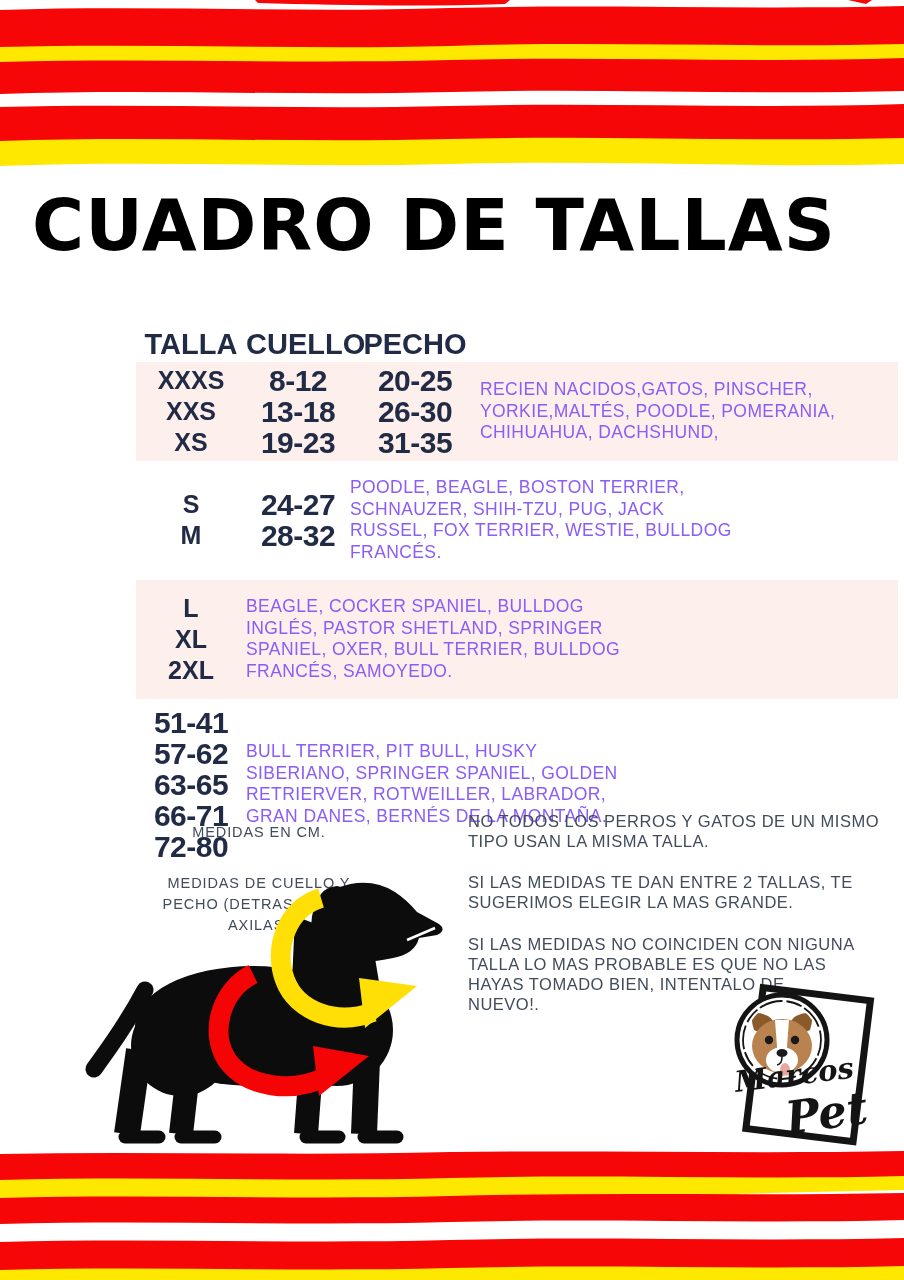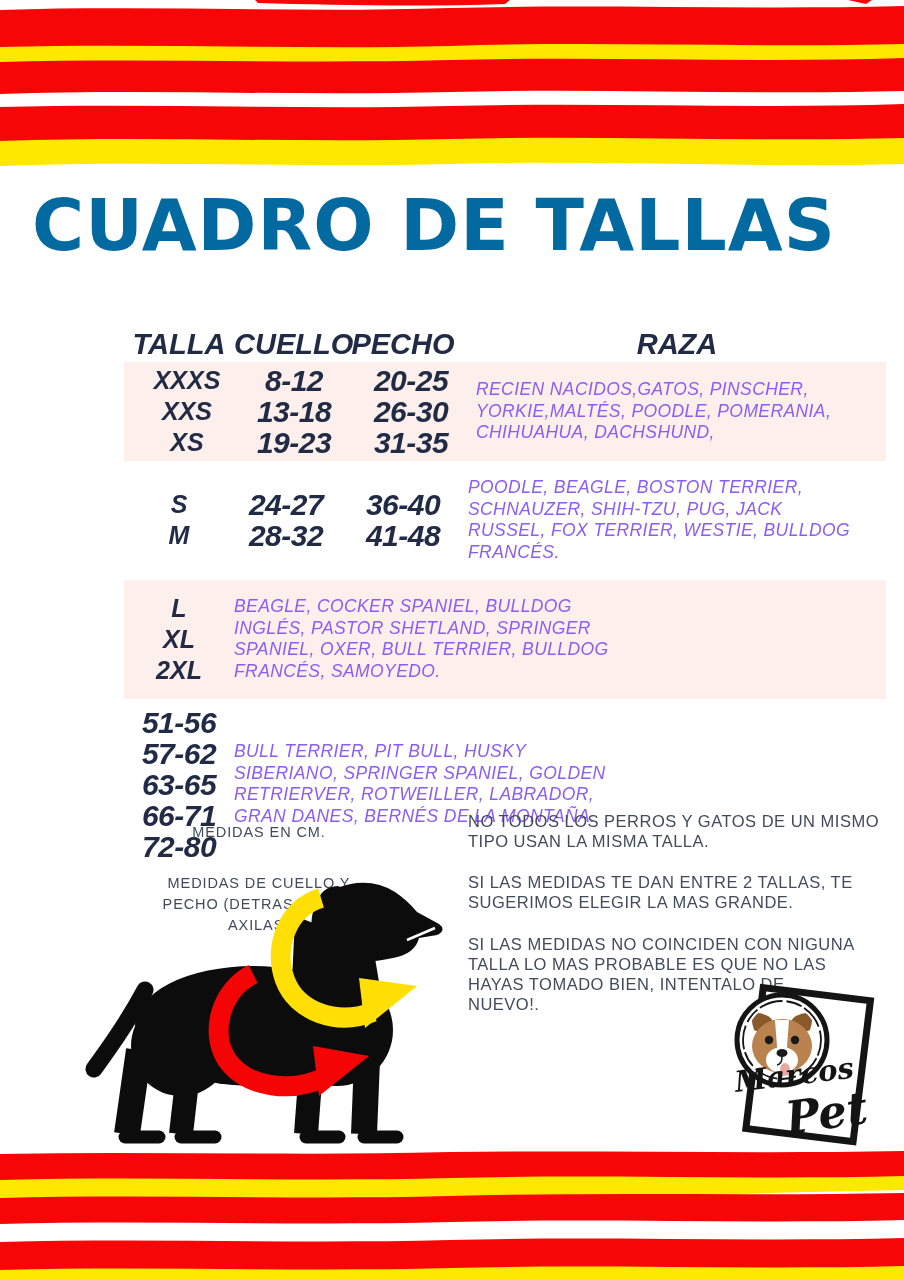--- a/index.html
+++ b/index.html
@@ -4,32 +4,32 @@
 <style>
   html,body{margin:0;padding:0;background:#e9e9e9;}
   .page{position:relative;width:904px;height:1280px;background:#ffffff;overflow:hidden;
         font-family:"Liberation Sans",sans-serif;margin:0 auto;}
   .stripes{position:absolute;left:0;width:904px;display:block;}
   .stripes.top{top:0;height:170px;}
   .stripes.bottom{top:1150px;height:130px;}
 
   .title{position:absolute;top:184px;left:0;width:868px;text-align:center;
          font-family:"DejaVu Sans",sans-serif;font-weight:800;font-size:71px;
-         letter-spacing:1px;color:#0369a1;white-space:nowrap;}
+         letter-spacing:1px;color:#000000;white-space:nowrap;}
 
-  .size-table{position:absolute;top:326px;left:124px;width:762px;color:#212b45;font-style:italic;}
+  .size-table{position:absolute;top:326px;left:136px;width:762px;color:#212b45;}
   .thead{display:grid;grid-template-columns:110px 104px 130px 1fr;height:36px;
          align-items:center;font-weight:bold;font-size:29px;letter-spacing:0px;}
   .thead .th{text-align:center;}
   .group{display:grid;grid-template-columns:110px 104px 130px 1fr;align-items:center;}
   .group.pink{background:#fdf0ec;}
   .cellcol{display:flex;flex-direction:column;}
   .size-label{font-size:25px;font-weight:bold;line-height:31px;text-align:center;letter-spacing:0px;}
   .range{font-size:30px;font-weight:bold;line-height:31px;text-align:center;letter-spacing:-0.5px;}
-  .g1{padding:3px 8px;}   
+  .g1{padding:3px 0;}   
   .g2{padding:16px 0;}  
   .g3{padding:13px 0;}  
   .g4{padding:8px 0 6px 0;}   
   .raza{font-size:17.5px;line-height:1.24;letter-spacing:0.4px;color:#8b5cf6;
         width:392px;justify-self:start;}
 
   .notes-left{position:absolute;left:139px;top:822px;width:240px;color:#414b5b;
               font-size:14.5px;letter-spacing:0.9px;line-height:1.45;}
   .notes-left .note{margin:0 0 30px 0;text-align:center;}
   .notes-right{position:absolute;left:468px;top:811px;width:430px;color:#414b5b;
@@ -55,21 +55,20 @@
     <path d="M0,107 C150,103 300,110 450,106 C600,102 750,109 904,104 L904,138 C750,142 600,135 450,139 C300,143 150,136 0,141 Z" fill="#f60606"></path>
   </svg>
 
   <div class="title">CUADRO DE TALLAS</div>
 
   <div class="size-table">
     <div class="thead">
       <div class="th">TALLA</div>
       <div class="th">CUELLO</div>
       <div class="th">PECHO</div>
-      <div class="th">RAZA</div>
     </div>
 
     <div class="group pink g1">
       <div class="cellcol">
         <div class="size-label">XXXS</div>
         <div class="size-label">XXS</div>
         <div class="size-label">XS</div>
       </div>
       <div class="cellcol">
         <div class="range">8-12</div>
@@ -86,39 +85,35 @@
 
     <div class="group g2">
       <div class="cellcol">
         <div class="size-label">S</div>
         <div class="size-label">M</div>
       </div>
       <div class="cellcol">
         <div class="range">24-27</div>
         <div class="range">28-32</div>
       </div>
-      <div class="cellcol">
-        <div class="range">36-40</div>
-        <div class="range">41-48</div>
-      </div>
       <div class="raza">POODLE, BEAGLE, BOSTON TERRIER, SCHNAUZER, SHIH-TZU, PUG, JACK RUSSEL, FOX TERRIER, WESTIE, BULLDOG FRANCÉS.</div>
     </div>
 
     <div class="group pink g3">
       <div class="cellcol">
         <div class="size-label">L</div>
         <div class="size-label">XL</div>
         <div class="size-label">2XL</div>
       </div>
       <div class="raza">BEAGLE, COCKER SPANIEL, BULLDOG INGLÉS, PASTOR SHETLAND, SPRINGER SPANIEL, OXER, BULL TERRIER, BULLDOG FRANCÉS, SAMOYEDO.</div>
     </div>
 
     <div class="group g4">
       <div class="cellcol">
-        <div class="range">51-56</div>
+        <div class="range">51-41</div>
         <div class="range">57-62</div>
         <div class="range">63-65</div>
         <div class="range">66-71</div>
         <div class="range">72-80</div>
       </div>
       <div class="raza">BULL TERRIER, PIT BULL, HUSKY SIBERIANO, SPRINGER SPANIEL, GOLDEN RETRIERVER, ROTWEILLER, LABRADOR, GRAN DANES, BERNÉS DE LA MONTAÑA.</div>
     </div>
   </div>
 
   <div class="notes-left">

